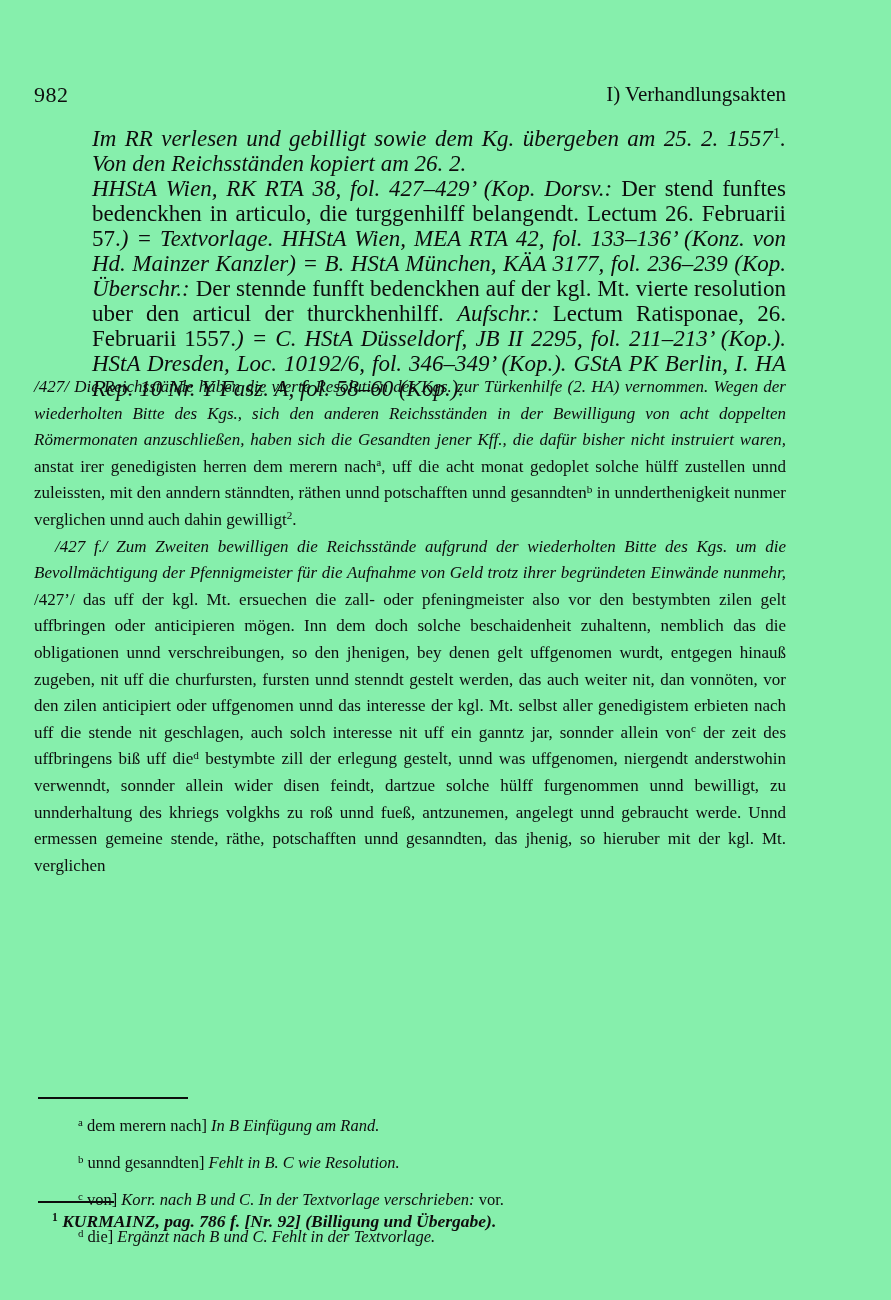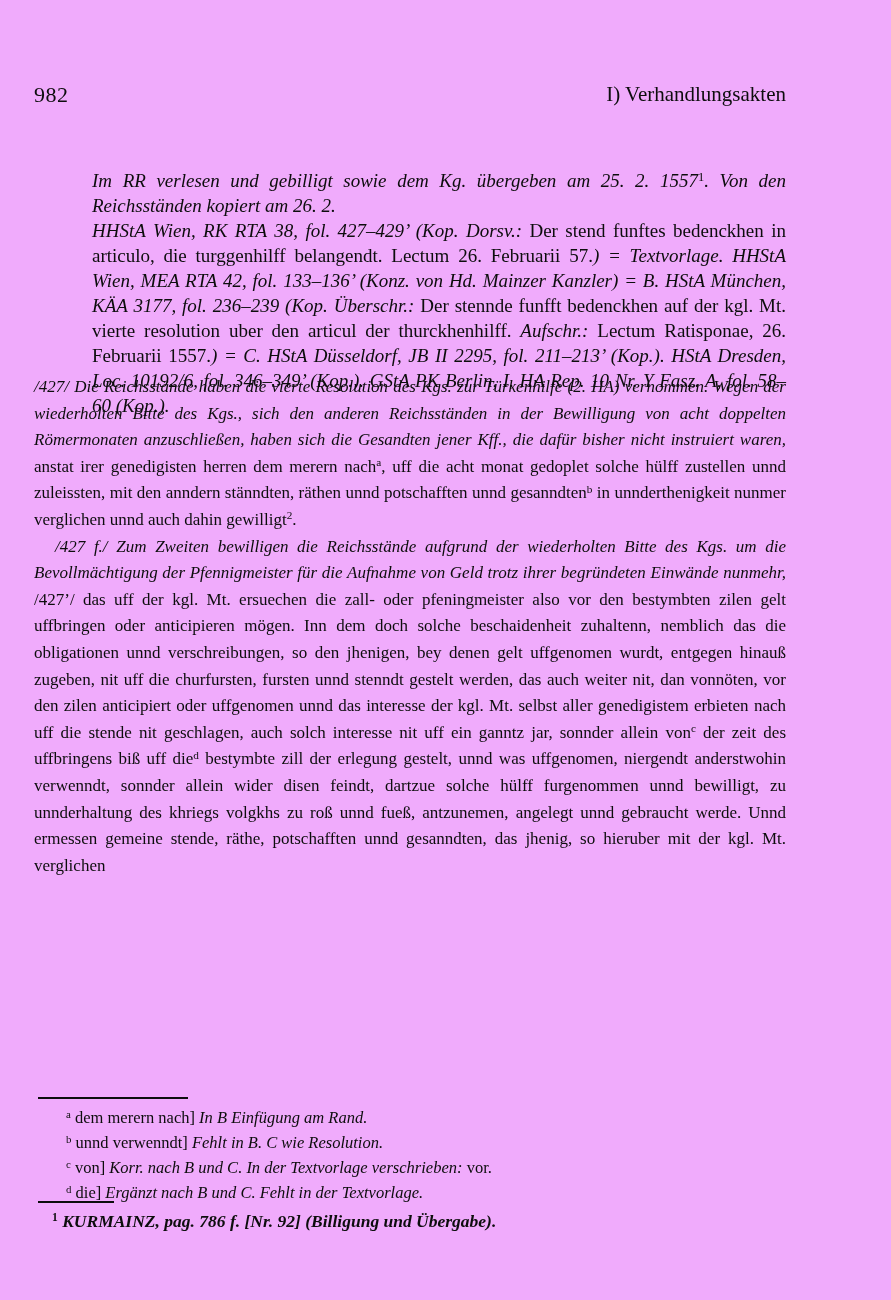--- a/index.html
+++ b/index.html
@@ -1,28 +1,28 @@
 <!DOCTYPE html>
 <html><head>
 <meta charset="utf-8">
 <style>
   html,body{margin:0;padding:0;background:#ffffff;}
   .page{
-    position:relative;width:891px;height:1300px;background:#f0abfc;
+    position:relative;width:891px;height:1300px;background:#86efac;
     color:#0d0d0d;font-family:"Liberation Serif",serif;
     -webkit-font-smoothing:antialiased;overflow:hidden;
   }
   
   .running-header{position:absolute;top:82px;left:34px;width:752px;height:26px;}
   .page-num{position:absolute;left:0;top:0;font-size:22px;letter-spacing:0.5px;}
   .running-title{display:block;text-align:right;font-size:21px;}
   
   .headnote{
     position:absolute;top:126px;left:92px;width:694px;
-    font-size:19px;line-height:25px;text-align:justify;margin-top:42px;
+    font-size:23px;line-height:25px;text-align:justify;
   }
   .headnote p{margin:0;}
   
   .bodytext{
     position:absolute;top:374px;left:34px;width:752px;
     font-size:17px;line-height:26.6px;text-align:justify;
   }
   .bodytext p{margin:0;}
   .para-indent{text-indent:21px;}
   
@@ -31,21 +31,21 @@
   .seg-sup{
     font-style:normal;font-size:66%;line-height:0;
     position:relative;top:-0.5em;vertical-align:baseline;
   }
   
   .apparatus{
     position:absolute;top:1097px;left:36px;width:752px;
     font-size:16.5px;line-height:21px;
   }
   .apparatus .rule{width:150px;height:2px;background:#0d0d0d;margin:0 0 8px 2px;}
-  .apparatus p{margin:4px;padding-left:26px;}
+  .apparatus p{margin:16px;padding-left:26px;}
   
   .footnotes{
     position:absolute;top:1201px;left:36px;width:752px;
     font-size:17.5px;line-height:21.5px;
   }
   .footnotes .rule{width:76px;height:2px;background:#0d0d0d;margin:0 0 8px 2px;}
   .footnotes p{margin:0;padding-left:16px;font-weight:bold;}
 </style>
 </head>
 <body>
@@ -63,21 +63,21 @@
   </div>
 
   <div class="bodytext">
     <p><span class="seg-italic">/427/ Die Reichsstände haben die vierte Resolution des Kgs. zur Türkenhilfe (2. HA) vernommen. Wegen der wiederholten Bitte des Kgs., sich den anderen Reichsständen in der Bewilligung von acht doppelten Römermonaten anzuschließen, haben sich die Gesandten jener Kff., die dafür bisher nicht instruiert waren, </span><span class="seg-roman">anstat irer genedigisten herren dem merern nach</span><span class="seg-sup">a</span><span class="seg-roman">, uff die acht monat gedoplet solche hülff zustellen unnd zuleissten, mit den anndern stänndten, räthen unnd potschafften unnd gesanndten</span><span class="seg-sup">b</span><span class="seg-roman"> in unnderthenigkeit nunmer verglichen unnd auch dahin gewilligt</span><span class="seg-sup">2</span><span class="seg-roman">.</span></p>
     <p class="para-indent"><span class="seg-italic">/427 f./ Zum Zweiten bewilligen die Reichsstände aufgrund der wiederholten Bitte des Kgs. um die Bevollmächtigung der Pfennigmeister für die Aufnahme von Geld trotz ihrer begründeten Einwände nunmehr, </span><span class="seg-roman">/427’/ das uff der kgl. Mt. ersuechen die zall- oder pfeningmeister also vor den bestymbten zilen gelt uffbringen oder anticipieren mögen. Inn dem doch solche beschaidenheit zuhaltenn, nemblich das die obligationen unnd verschreibungen, so den jhenigen, bey denen gelt uffgenomen wurdt, entgegen hinauß zugeben, nit uff die churfursten, fursten unnd stenndt gestelt werden, das auch weiter nit, dan vonnöten, vor den zilen anticipiert oder uffgenomen unnd das interesse der kgl. Mt. selbst aller genedigistem erbieten nach uff die stende nit geschlagen, auch solch interesse nit uff ein ganntz jar, sonnder allein von</span><span class="seg-sup">c</span><span class="seg-roman"> der zeit des uffbringens biß uff die</span><span class="seg-sup">d</span><span class="seg-roman"> bestymbte zill der erlegung gestelt, unnd was uffgenomen, niergendt anderstwohin verwenndt, sonnder allein wider disen feindt, dartzue solche hülff furgenommen unnd bewilligt, zu unnderhaltung des khriegs volgkhs zu roß unnd fueß, antzunemen, angelegt unnd gebraucht werde. Unnd ermessen gemeine stende, räthe, potschafften unnd gesanndten, das jhenig, so hieruber mit der kgl. Mt. verglichen</span></p>
   </div>
 
   <div class="apparatus">
     <div class="rule"></div>
     <p><span class="seg-sup">a</span><span class="seg-roman"> dem merern nach] </span><span class="seg-italic">In B Einfügung am Rand.</span></p>
-    <p><span class="seg-sup">b</span><span class="seg-roman"> unnd verwenndt] </span><span class="seg-italic">Fehlt in B. C wie Resolution.</span></p>
+    <p><span class="seg-sup">b</span><span class="seg-roman"> unnd gesanndten] </span><span class="seg-italic">Fehlt in B. C wie Resolution.</span></p>
     <p><span class="seg-sup">c</span><span class="seg-roman"> von] </span><span class="seg-italic">Korr. nach B und C. In der Textvorlage verschrieben: </span><span class="seg-roman">vor.</span></p>
     <p><span class="seg-sup">d</span><span class="seg-roman"> die] </span><span class="seg-italic">Ergänzt nach B und C. Fehlt in der Textvorlage.</span></p>
   </div>
 
   <div class="footnotes">
     <div class="rule"></div>
     <p><span class="seg-sup">1</span><span class="seg-italic"> KURMAINZ, pag. 786 f. [Nr. 92] (Billigung und Übergabe).</span></p>
   </div>
 
 </div>

